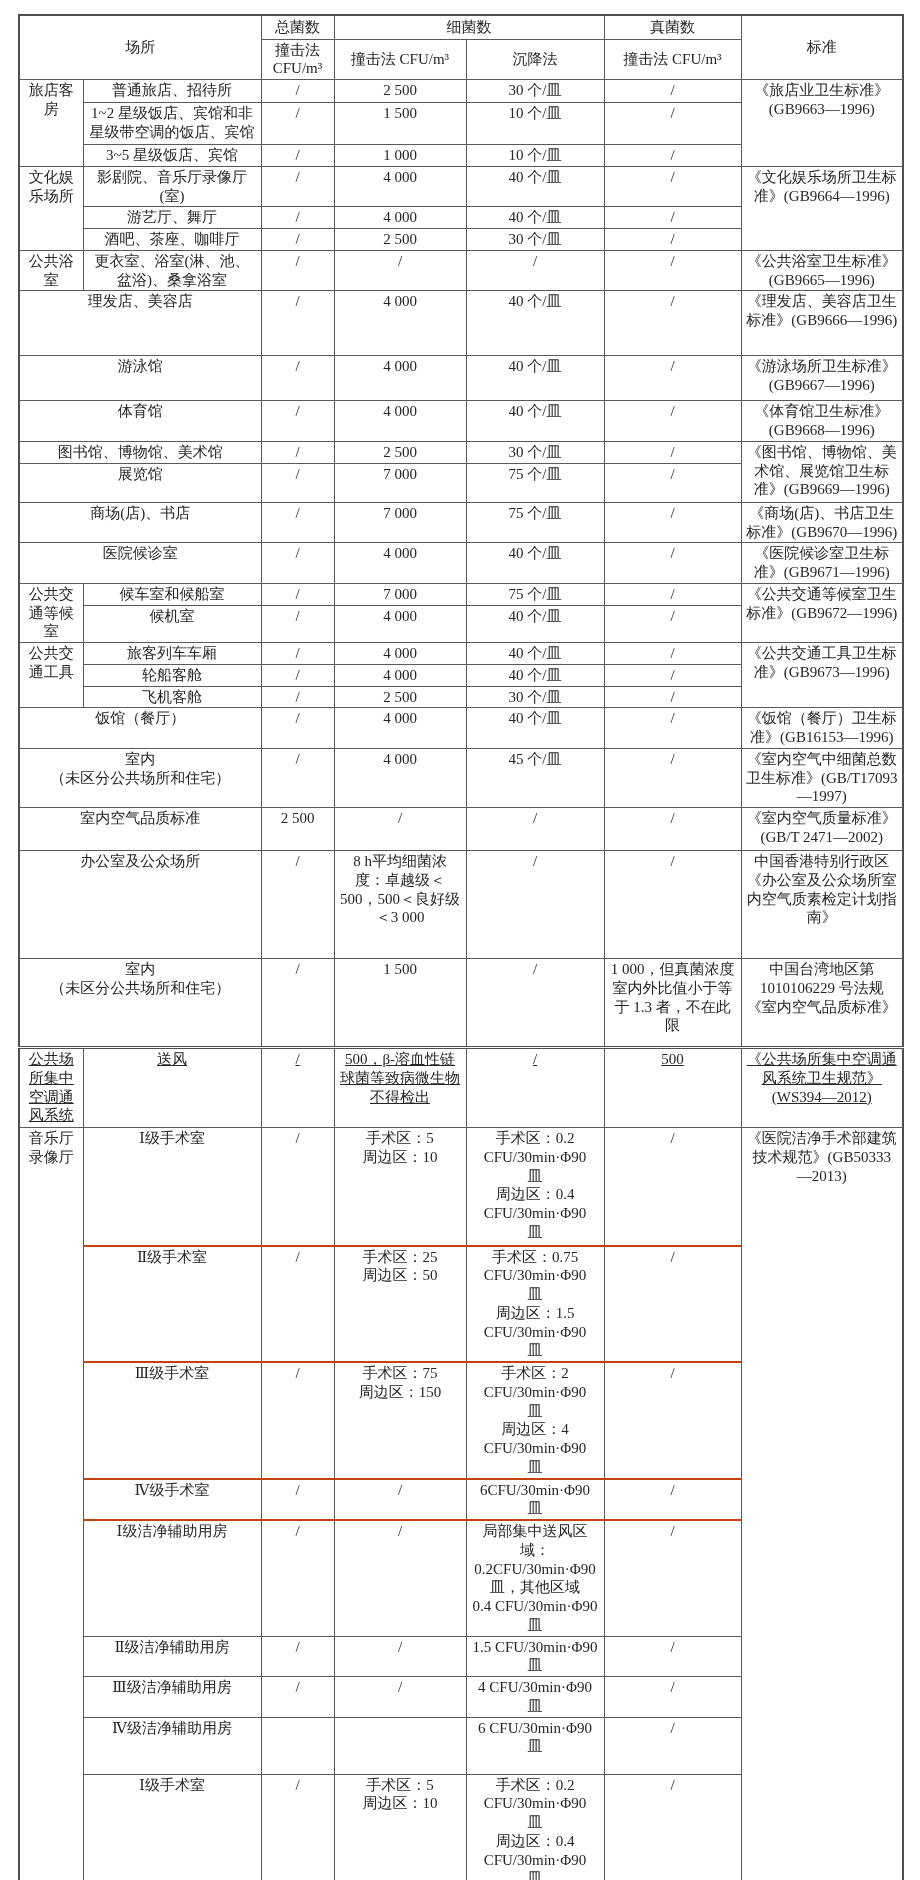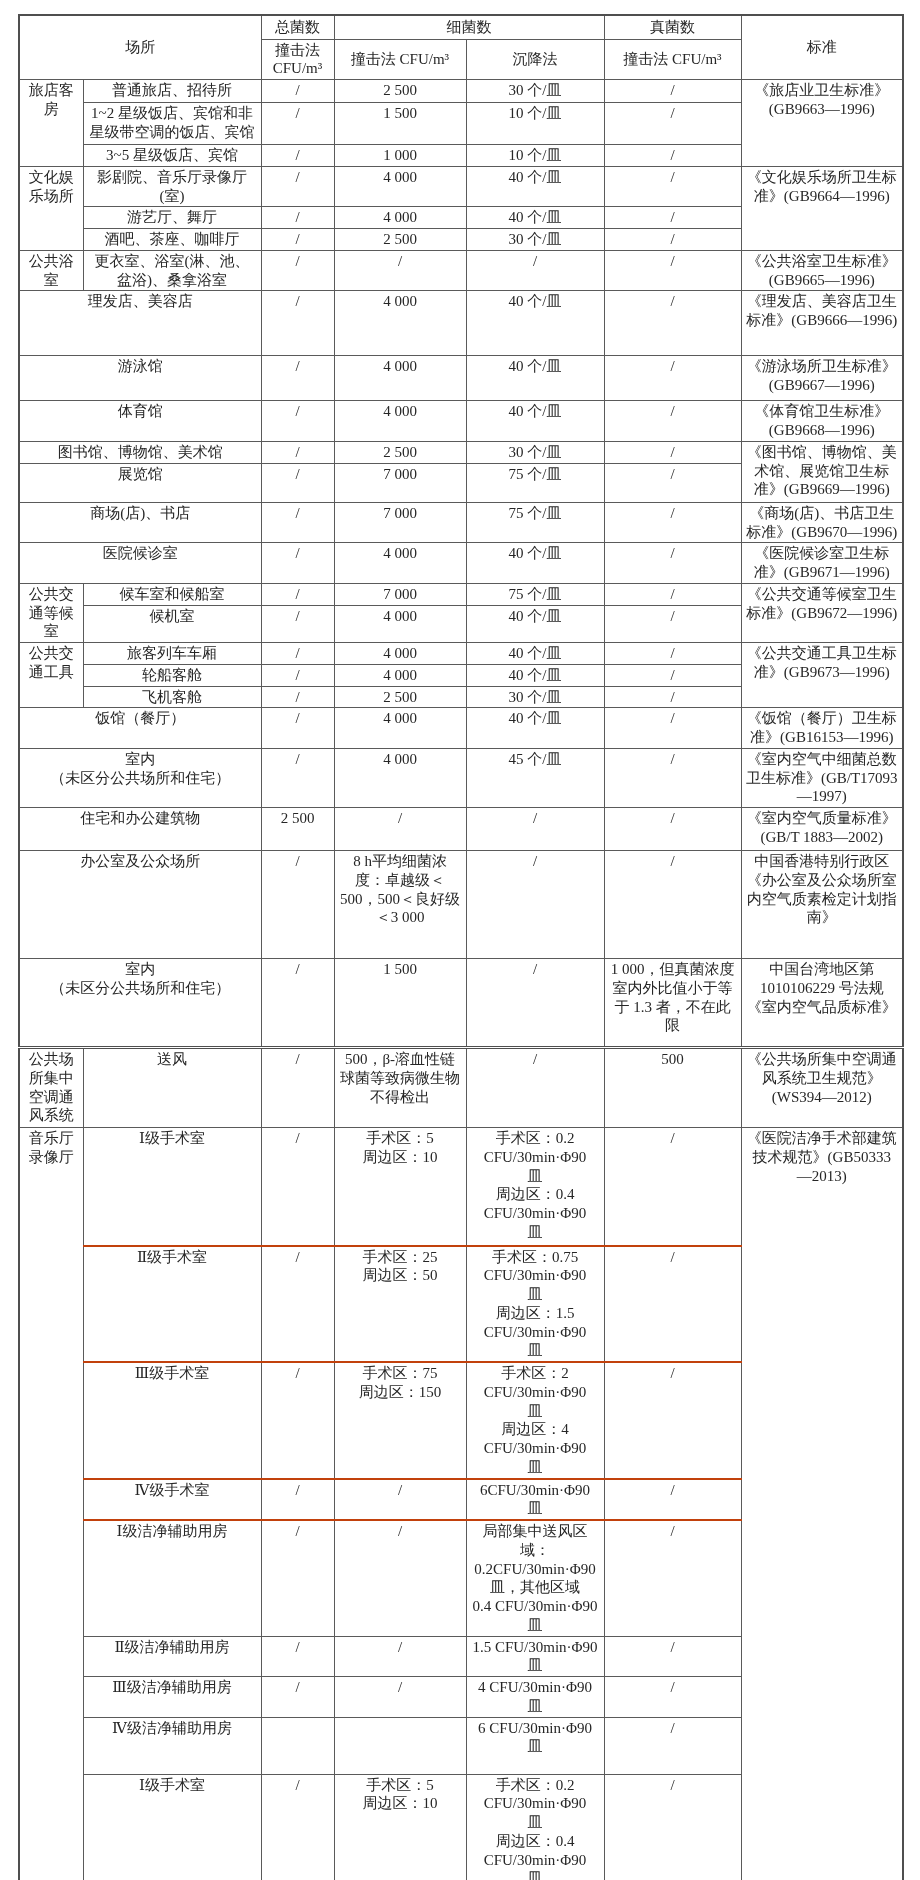--- a/index.html
+++ b/index.html
@@ -18,21 +18,21 @@
     font-size:15px; line-height:1.25;
     text-align:center; vertical-align:top;
     padding:1px 4px;
     white-space:pre-line;
     overflow:hidden;
     word-break:break-word;
   }
   tr.hdr td { vertical-align:middle; padding:1px 1px; }
   td.std { padding:1px 2px; }
   td.cat { padding:1px 7px; }
-  tr.sep2 > td { border-top:3px double #4f4f4f; }
+  tr.sep2 > td { border-top:3px double #4f4f4f;text-decoration:underline; }
   tr.sep  > td { border-top:2px solid #c2410c; }
   tr.note-row > td { text-align:center; padding:2px 6px; font-size:15px; }
 </style>
 </head>
 <body>
 
 <table class="doc">
   <colgroup>
     <col style="width:64px">
       <col style="width:178px">
@@ -227,26 +227,26 @@
   <tr style="height:57px">
     <td colspan="2">室内
 （未区分公共场所和住宅）</td>
     <td>/</td>
     <td>4 000</td>
     <td>45 个/皿</td>
     <td>/</td>
     <td class="std">《室内空气中细菌总数卫生标准》(GB/T17093—1997)</td>
   </tr>
   <tr style="height:43px">
-    <td colspan="2">住宅和办公建筑物</td>
-    <td>2 500</td>
-    <td>/</td>
-    <td>/</td>
-    <td>/</td>
-    <td class="std">《室内空气质量标准》(GB/T 1883—2002)</td>
+    <td colspan="2">室内空气品质标准</td>
+    <td>2 500</td>
+    <td>/</td>
+    <td>/</td>
+    <td>/</td>
+    <td class="std">《室内空气质量标准》(GB/T 2471—2002)</td>
   </tr>
   <tr style="height:108px">
     <td colspan="2">办公室及公众场所</td>
     <td>/</td>
     <td>8 h平均细菌浓度：卓越级＜500，500＜良好级＜3 000</td>
     <td>/</td>
     <td>/</td>
     <td class="std">中国香港特别行政区《办公室及公众场所室内空气质素检定计划指南》</td>
   </tr>
   <tr style="height:89px">

